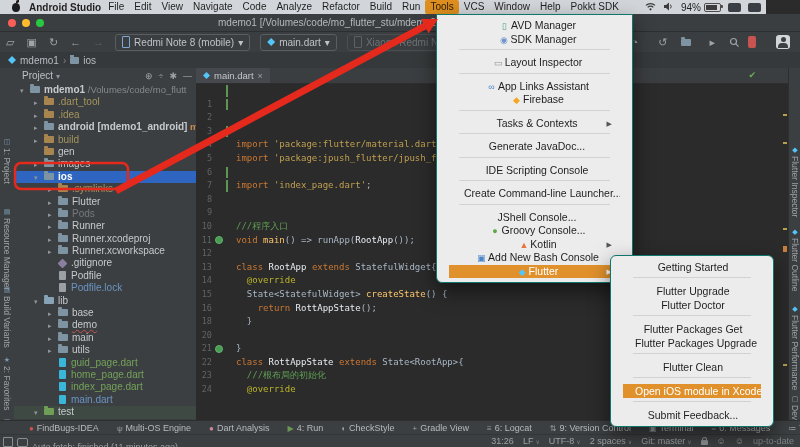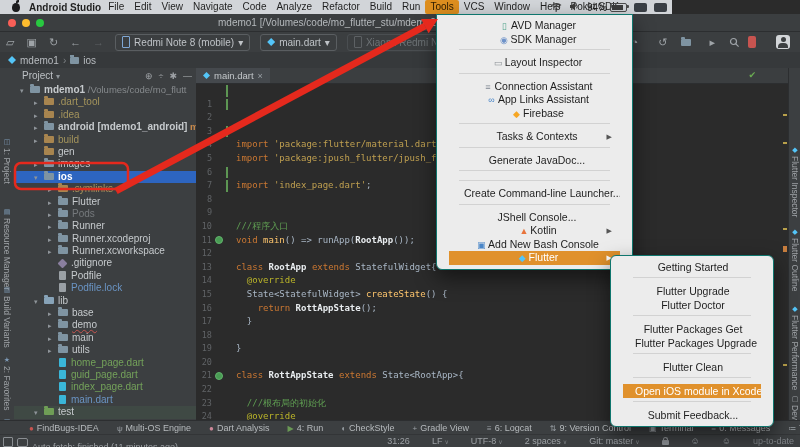--- a/index.html
+++ b/index.html
@@ -1,19 +1,19 @@
 <!DOCTYPE html>
 <html><head>
 <meta charset="utf-8">
 <style>
   html,body{margin:0;padding:0;background:#1e1e1e;}
   .screen{position:relative;width:800px;height:447px;background:#2b2b2b;overflow:hidden;
           font-family:"Liberation Sans",sans-serif;-webkit-font-smoothing:antialiased;}
   
-  .macbar{position:absolute;left:0;top:0;width:672px;height:14px;background:#d2d5d9;
+  .macbar{position:absolute;left:0;top:0;width:766px;height:14px;background:#d2d5d9;
           display:flex;align-items:center;font-size:10px;color:#1f1f1f;z-index:30;}
   .apple{width:8px;height:9px;background:#1c1c1e;border-radius:50% 50% 46% 46%;margin-left:12px;position:relative;flex:none;}
   .apple::before{content:"";position:absolute;top:-3px;left:4px;width:3px;height:3px;background:#1c1c1e;border-radius:60% 0;}
   .app-name{font-weight:bold;margin:0 2px 0 9px;white-space:nowrap;}
   .mb-item{padding:0 5px;height:14px;line-height:14px;white-space:nowrap;}
   .mb-item.active{background:#de8f1f;color:#2c1c00;border-radius:2px;}
   .mac-right{position:absolute;right:5px;top:0;height:14px;display:flex;align-items:center;gap:7px;}
   .batt-wrap{display:flex;align-items:center;gap:3px;}
   .batt{width:15px;height:7px;border:1px solid #4c4c4c;border-radius:2px;position:relative;}
   .batt::before{content:"";position:absolute;left:1px;top:1px;bottom:1px;width:11px;background:#3c3c3c;}
@@ -91,36 +91,36 @@
   .insp-check{position:absolute;right:32px;top:2px;color:#6aaa52;font-size:9px;}
   .code{position:absolute;top:16px;left:0;right:0;bottom:0;font-family:"DejaVu Sans Mono",monospace;font-size:9px;}
   .cline{height:13.6px;line-height:13.6px;position:relative;white-space:pre;}
   .lnum{position:absolute;left:0;width:16px;text-align:right;color:#606366;font-size:8.5px;}
   .cbar{position:absolute;left:30px;top:1px;bottom:1px;width:2px;}
   .cbar.on{background:#5d9653;}
   .gi{position:absolute;left:19px;top:2.5px;width:8px;height:8px;border-radius:50%;display:none;}
   .gi.ov{display:block;background:#499c54;border:1px solid #62b36c;box-sizing:border-box;}
   .ctext{position:absolute;left:40px;}
   .k{color:#cc7832;} .s{color:#c0a050;} .c{color:#5f9e52;} .a{color:#bbb529;}
-  .f{color:#ffc66d;} .w{color:#e8ecef;font-weight:bold;} .p{color:#a9b7c6;}
+  .f{color:#ffc66d;} .w{color:#e8ecef;font-weight:normal;} .p{color:#a9b7c6;}
   .mark{position:absolute;right:1px;width:4px;height:2px;background:#b8a04a;}
   .mark.m1{top:46px;} .mark.m2{top:74px;} .mark.m3{top:160px;} .mark.m4{top:296px;}
   .mark.th{top:178px;height:6px;background:#c77d3e;}
   
   .toolrow{position:absolute;left:0;top:420px;width:800px;height:14px;background:#3c3f41;border-top:1px solid #2c2e30;
            display:flex;align-items:center;font-size:9px;color:#b6babd;padding-left:20px;overflow:hidden;}
   .tbtn{display:flex;align-items:center;gap:3px;padding:0 9px;white-space:nowrap;}
   .tg{font-size:8px;color:#9aa0a5;} .tg:empty{display:none;}
   .tg-red{color:#c75450;} .tg-pink{color:#cc8899;} .tg-green{color:#6a9955;}
   .statusrow{position:absolute;left:0;top:434px;width:800px;height:13px;background:#3c3f41;border-top:1px solid #333537;
              font-size:9px;color:#9da1a5;}
   .sq-toggle{position:absolute;left:3px;top:2px;width:8px;height:8px;border:1px solid #8a8e92;border-radius:1px;}
   .bubble{position:absolute;left:17px;top:3px;width:9px;height:7px;border:1px solid #8a8e92;border-radius:2px;}
   .autofetch{position:absolute;left:32px;top:7px;}
-  .st-right{position:absolute;right:6px;top:1px;display:flex;align-items:center;gap:22px;}
+  .st-right{position:absolute;right:6px;top:1px;display:flex;align-items:center;gap:9px;}
   .st-seg{display:flex;align-items:center;gap:2px;white-space:nowrap;}
   .st-caret{font-size:6px;color:#7c8084;}
   .lock{width:7px;height:5px;background:#8a8e92;border-radius:1px;position:relative;margin-top:3px;}
   .lock::before{content:"";position:absolute;left:1px;top:-3px;width:3px;height:3px;border:1px solid #8a8e92;border-bottom:none;border-radius:3px 3px 0 0;}
   .face{font-size:9px;color:#9da1a5;}
   .upd{color:#808488;}
   
   .menu{position:absolute;background:#ececec;border:1px solid #0f766e;box-shadow:0 8px 20px rgba(0,0,0,.5);
         font-size:10.5px;color:#1e1e1e;padding:4px 12px;z-index:40;text-align:center;}
   .tools-menu{left:436px;top:14px;width:171px;border-radius:0 0 6px 6px;}
@@ -361,25 +361,25 @@
 
         <div class="trow d2">
           <span class="t-arrow">▸</span><span class="fo"></span><span class="tlabel lw">main</span><span class="textra"></span>
         </div>
 
         <div class="trow d2">
           <span class="t-arrow">▸</span><span class="fo"></span><span class="tlabel lw">utils</span><span class="textra"></span>
         </div>
 
         <div class="trow d2">
+          <span class="t-arrow"></span><span class="fi dart"></span><span class="tlabel lg">guid_page.dart</span><span class="textra"></span>
+        </div>
+
+        <div class="trow d2">
           <span class="t-arrow"></span><span class="fi dart"></span><span class="tlabel lg">home_page.dart</span><span class="textra"></span>
-        </div>
-
-        <div class="trow d2">
-          <span class="t-arrow"></span><span class="fi dart"></span><span class="tlabel lg">guid_page.dart</span><span class="textra"></span>
         </div>
 
         <div class="trow d2">
           <span class="t-arrow"></span><span class="fi dart"></span><span class="tlabel lg">index_page.dart</span><span class="textra"></span>
         </div>
 
         <div class="trow d2">
           <span class="t-arrow"></span><span class="fi dart"></span><span class="tlabel lb">main.dart</span><span class="textra"></span>
         </div>
 
@@ -506,40 +506,28 @@
           <span class="ctext"></span>
         </div>
 
         <div class="cline">
           <span class="lnum">16</span>
           
           <span class="cbar"></span>
           <span class="ctext"><span class="p">}</span></span>
         </div>
 
-        <div class="cline">
-          <span class="lnum">17</span>
-          
-          <span class="cbar"></span>
-          <span class="ctext"></span>
-        </div>
 
         <div class="cline">
           <span class="lnum">18</span>
           
           <span class="cbar"></span>
           <span class="ctext"><span class="k">class </span><span class="w">RottAppState </span><span class="k">extends </span><span class="p">State&lt;RootApp&gt;{</span></span>
         </div>
 
-        <div class="cline">
-          <span class="lnum">19</span>
-          
-          <span class="cbar"></span>
-          <span class="ctext"></span>
-        </div>
 
         <div class="cline">
           <span class="lnum">20</span>
           
           <span class="cbar"></span>
           <span class="ctext"><span class="c">  ///根布局的初始化</span></span>
         </div>
 
         <div class="cline">
           <span class="lnum">21</span>
@@ -710,23 +698,20 @@
       </div>
 
       <div class="m-row m-item">
         <span class="mi mi-layout">▭</span><span class="ml">Layout Inspector</span>
       </div>
 
       <div class="m-row m-sep">
         <span class="ml"></span>
       </div>
 
-      <div class="m-row m-item">
-        <span class="mi mi-conn">≡</span><span class="ml">Connection Assistant</span>
-      </div>
 
       <div class="m-row m-item">
         <span class="mi mi-link">∞</span><span class="ml">App Links Assistant</span>
       </div>
 
       <div class="m-row m-item">
         <span class="mi mi-fire">◆</span><span class="ml">Firebase</span>
       </div>
 
       <div class="m-row m-sep">
@@ -742,37 +727,43 @@
       </div>
 
       <div class="m-row m-item">
         <span class="ml">Generate JavaDoc...</span>
       </div>
 
       <div class="m-row m-sep">
         <span class="ml"></span>
       </div>
 
+      <div class="m-row m-item">
+        <span class="ml">IDE Scripting Console</span>
+      </div>
 
       <div class="m-row m-sep">
         <span class="ml"></span>
       </div>
 
       <div class="m-row m-item">
         <span class="ml">Create Command-line Launcher...</span>
       </div>
 
       <div class="m-row m-sep">
         <span class="ml"></span>
       </div>
 
       <div class="m-row m-item">
         <span class="ml">JShell Console...</span>
       </div>
 
+      <div class="m-row m-item">
+        <span class="mi mi-groovy">●</span><span class="ml">Groovy Console...</span>
+      </div>
 
       <div class="m-row m-item">
         <span class="mi mi-kotlin">▲</span><span class="ml">Kotlin</span><span class="ma">▶</span>
       </div>
 
       <div class="m-row m-item">
         <span class="mi mi-bash">▣</span><span class="ml">Add New Bash Console</span>
       </div>
 
       <div class="m-row m-item hl">

